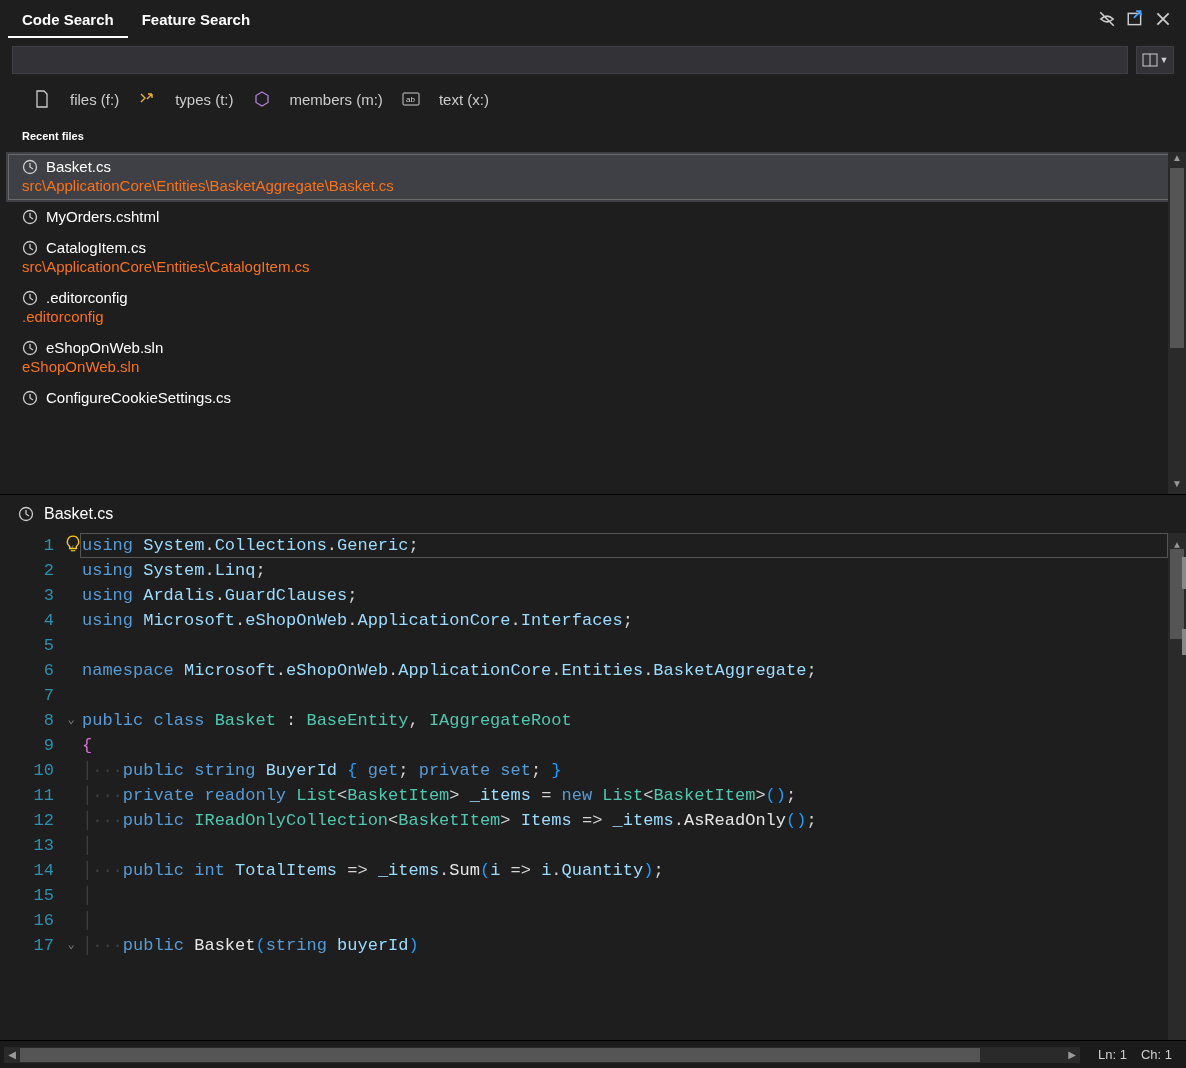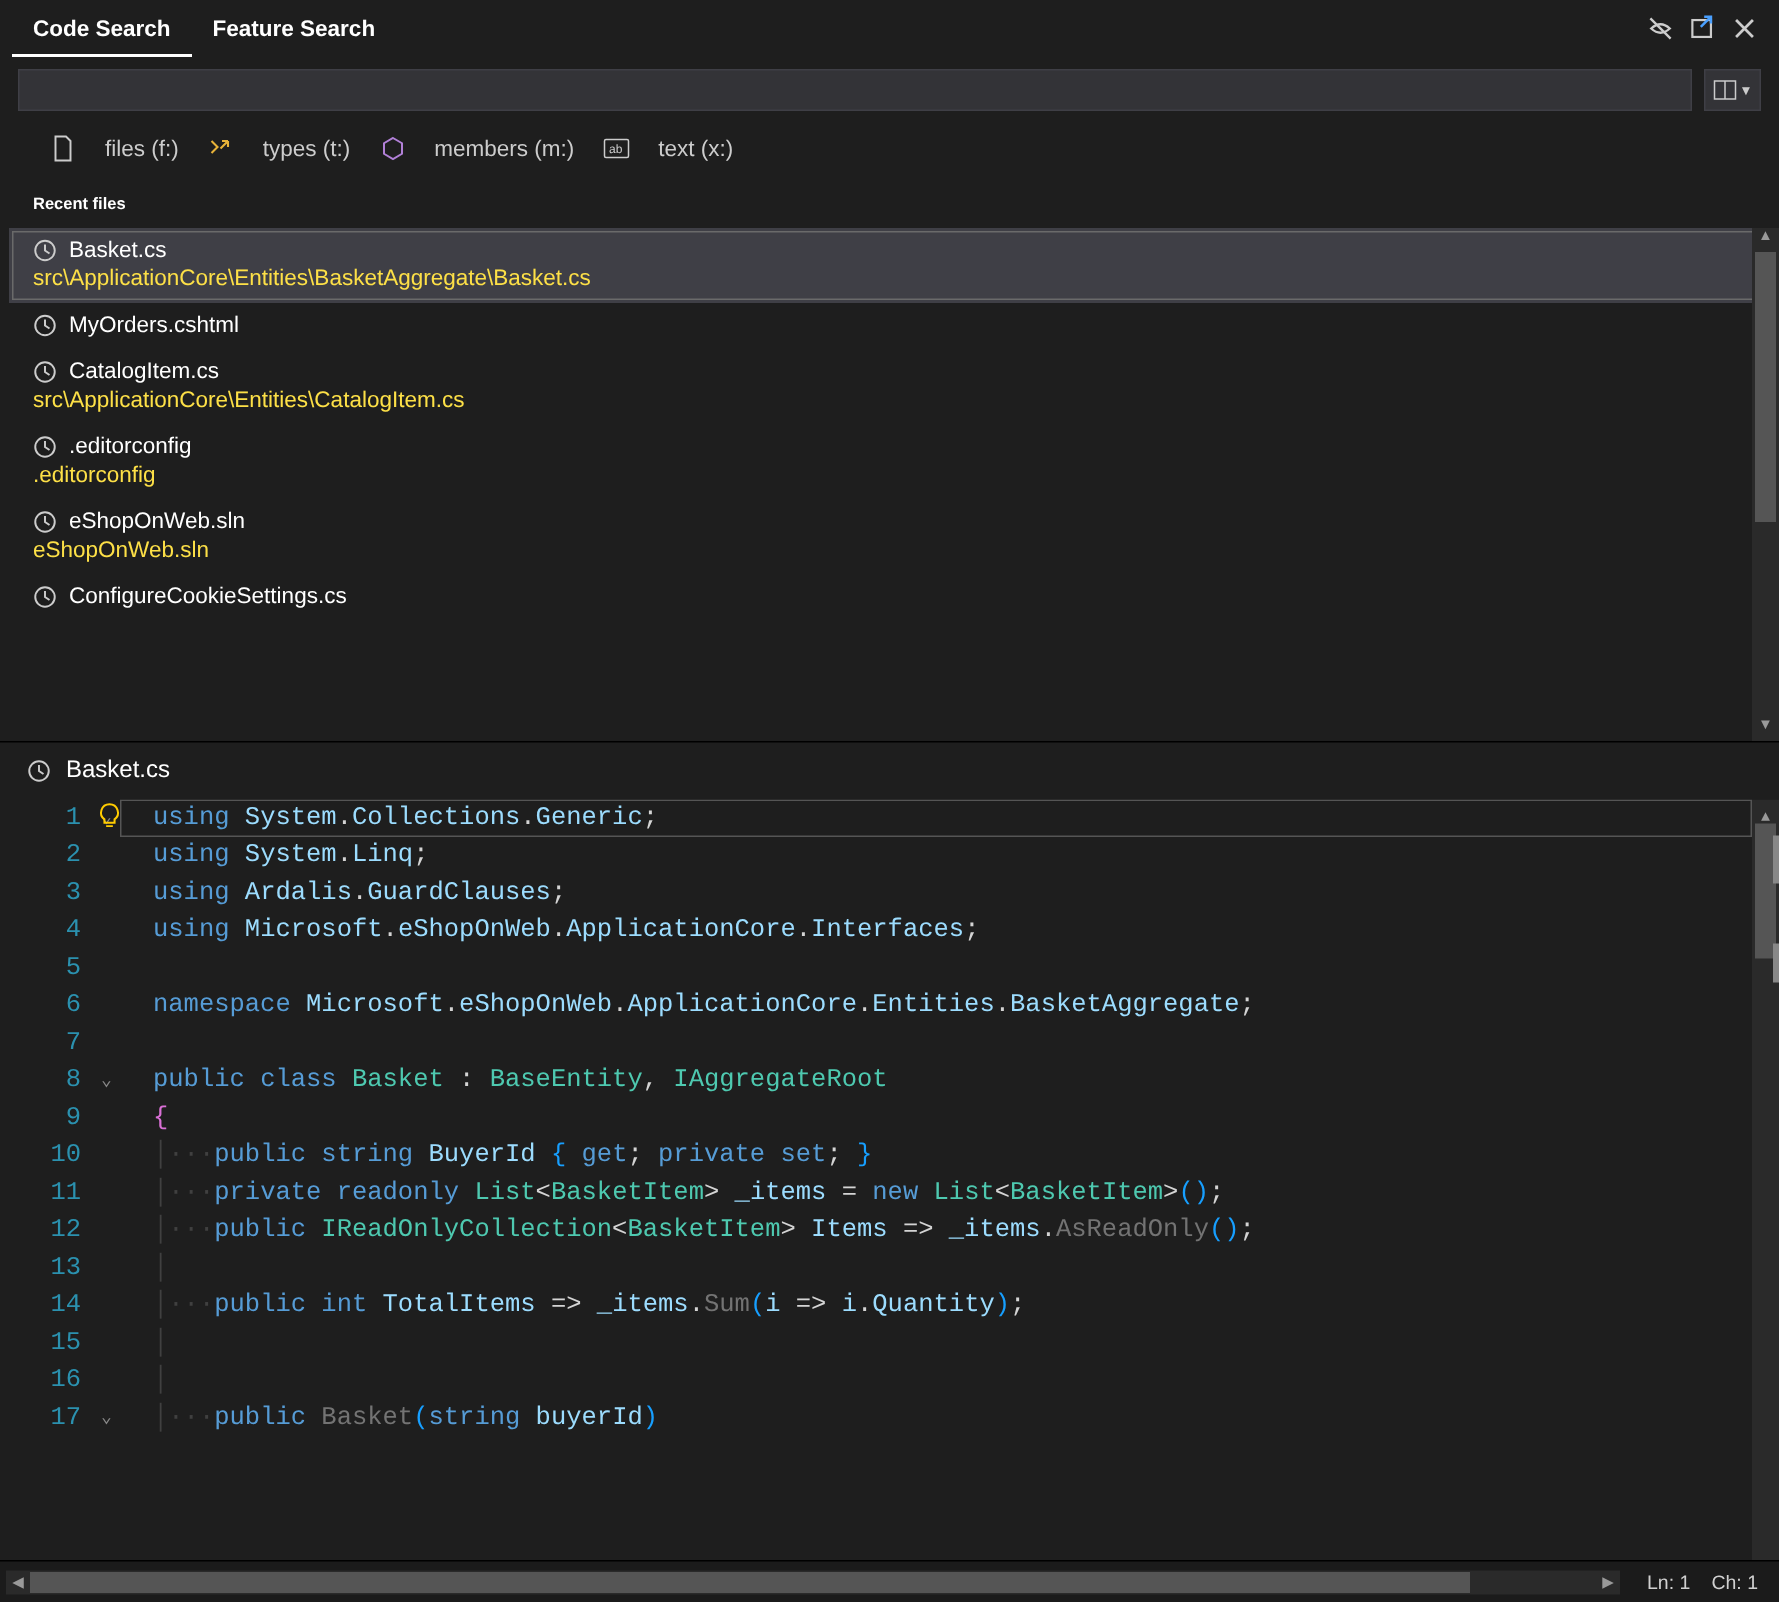--- a/index.html
+++ b/index.html
@@ -93,21 +93,21 @@
     cursor: pointer;
   }
   .result-item.selected {
     background: #3f3f46;
     outline: 1px solid #6a6a6a;
     outline-offset: -3px;
     margin: 0 6px;
     padding: 6px 16px 8px 16px;
   }
   .result-title { display: flex; align-items: center; gap: 8px; font-size: 15px; color: #ffffff; }
-  .result-path { font-size: 15px; color: #fde047; margin-top: 2px; }
+  .result-path { font-size: 15px; color: #f97316; margin-top: 2px; }
   .clock-icon { width: 16px; height: 16px; flex-shrink: 0; }
 
   .list-scroll {
     position: absolute;
     right: 0;
     top: 0;
     width: 18px;
     background: #2a2a2a;
     display: flex;
     flex-direction: column;
@@ -144,32 +144,32 @@
     width: 62px;
     text-align: right;
     padding-right: 8px;
     color: #2b91af;
     flex-shrink: 0;
     user-select: none;
   }
   .fold-col { width: 18px; text-align: center; color: #888; flex-shrink: 0; cursor: pointer; }
   .fold-col.hint { font-size: 12px; }
   .bulb { position: absolute; left: 64px; top: 2px; width: 18px; height: 18px; z-index: 3; }
-  .line-content { flex: 1; padding-left: 22px; }
+  .line-content { flex: 1; padding-left: 2px; }
   .current-line .line-content {
     outline: 1px solid #555;
     outline-offset: -1px;
   }
   .indent-guide { color: #404040; }
 
   
   .kw { color: #569cd6; }
   .tp { color: #4ec9b0; }
   .id { color: #9cdcfe; }
-  .fn { color: #737373; margin-top: 36px; }
+  .fn { color: #e5e5e5; margin-top: 36px; }
   .pn { color: #d4d4d4; }
   .pnY { color: #da70d6; }
   .pnB { color: #179fff; }
 
   .editor-scroll {
     position: absolute;
     right: 0;
     top: 0;
     bottom: 0;
     width: 18px;

